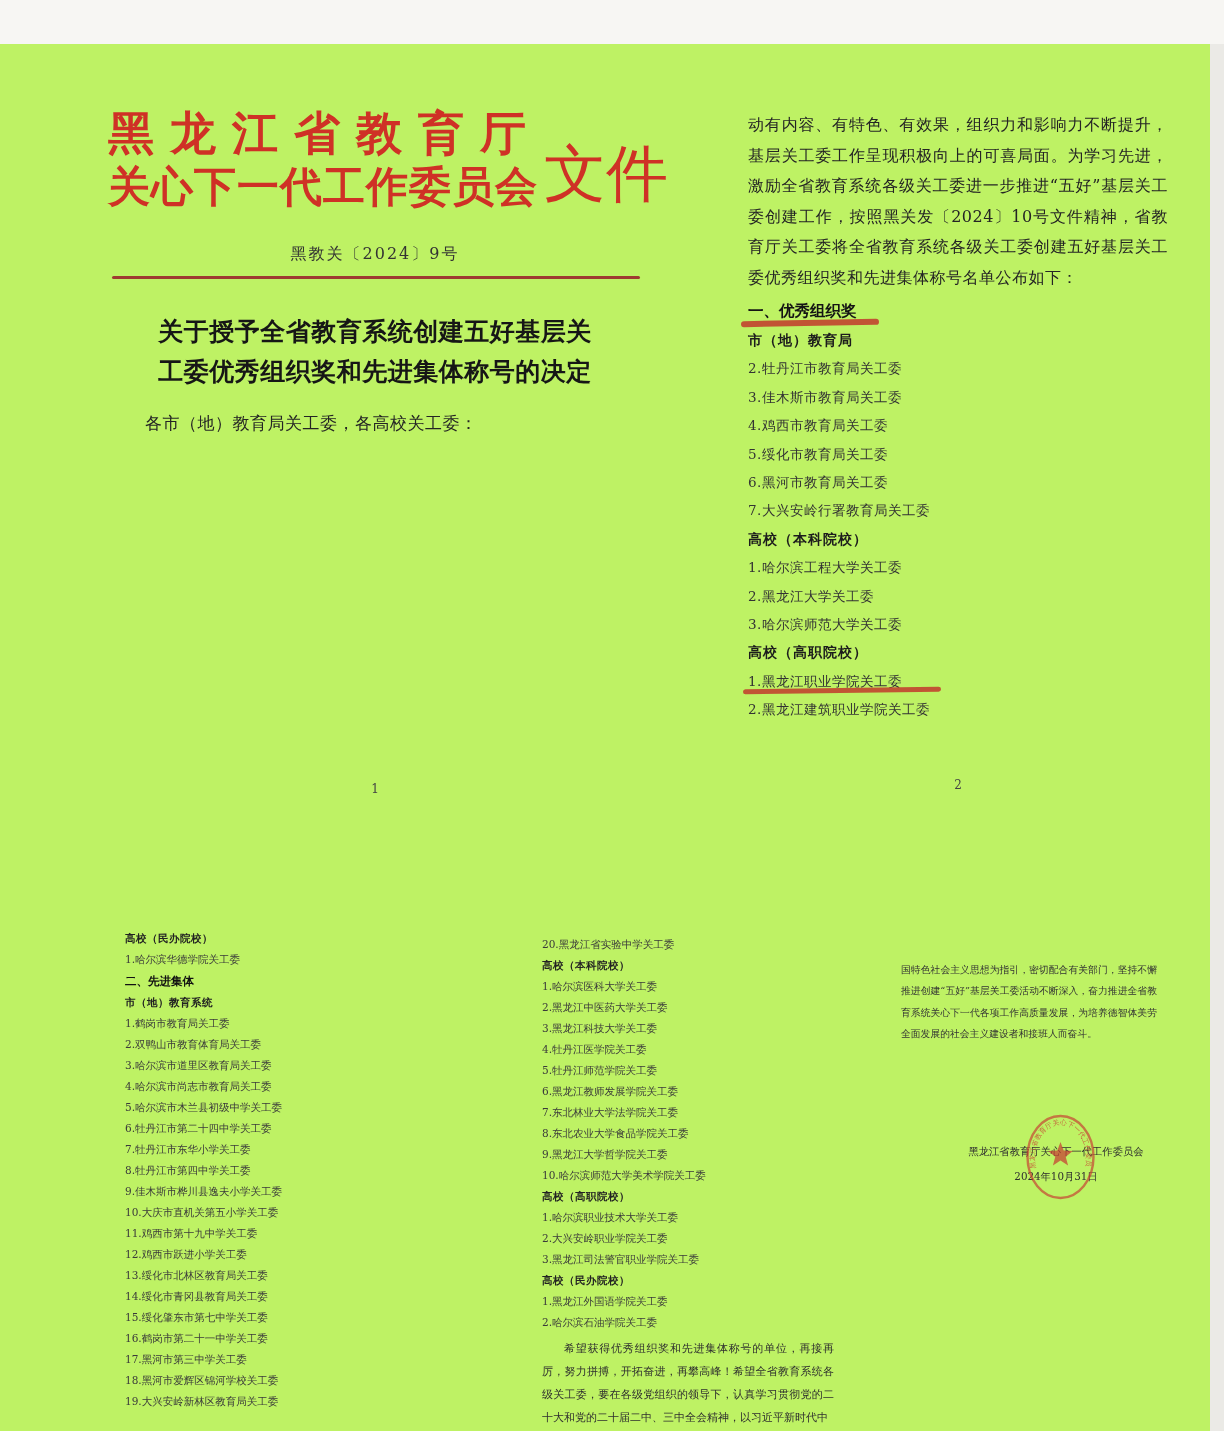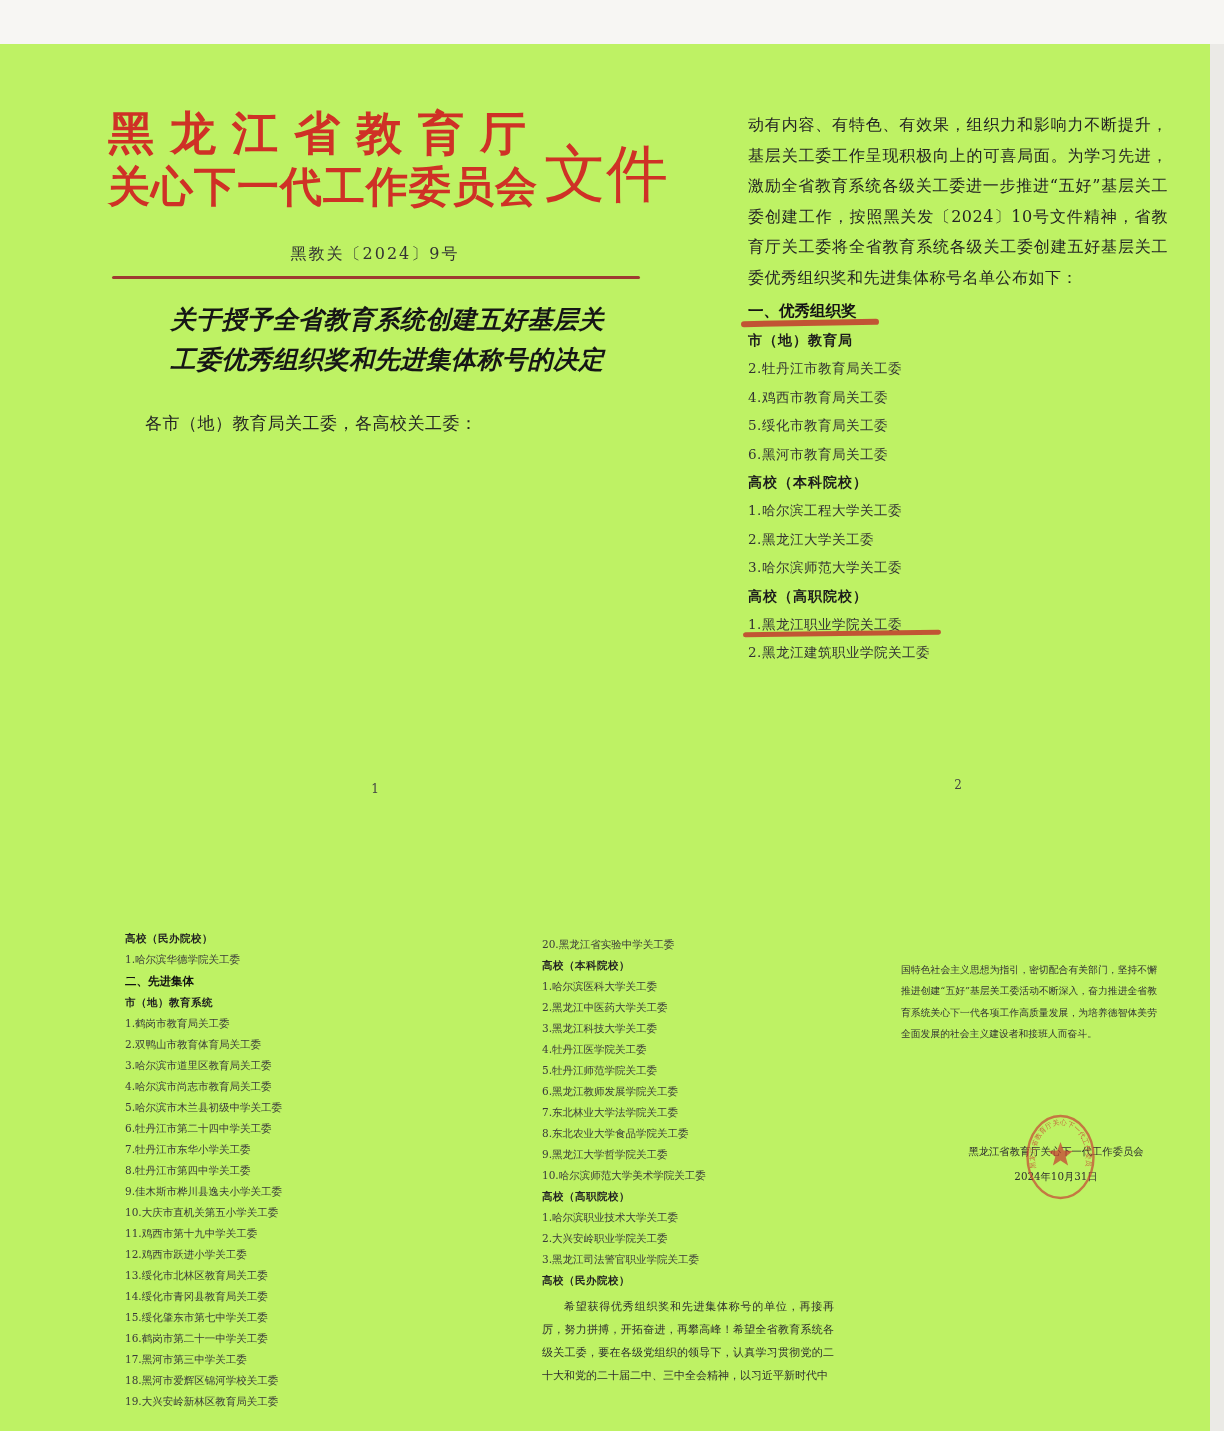--- a/index.html
+++ b/index.html
@@ -29,22 +29,22 @@
     font-size:42px; font-weight:bold; color:#cf3126; letter-spacing:1px;
     white-space:nowrap; line-height:1.25; font-family:"Liberation Serif","DejaVu Serif",serif;
   }
   .p1-wenjian {
     font-size:62px; font-weight:normal; color:#cf3126; margin-left:6px; margin-top:26px;
     white-space:nowrap; font-family:"Liberation Serif","DejaVu Serif",serif;
   }
   .p1-docnum { position:absolute; left:0; top:200px; width:100%; text-align:center; font-size:16px; color:#333; letter-spacing:2px; }
   .p1-rule { position:absolute; left:22px; top:232px; width:528px; height:3px; background:#9e3b31; border-radius:2px; }
   .p1-title {
-    position:absolute; left:56px; top:256px; width:458px; text-align:right;
-    font-size:25px; font-weight:bold; line-height:40px; color:#161616; letter-spacing:0.5px;font-style:italic;
+    position:absolute; left:56px; top:268px; width:458px; text-align:center;
+    font-size:25px; font-weight:bold; line-height:40px; color:#161616; letter-spacing:0.5px;
   }
   .p1-salutation { position:absolute; left:55px; top:368px; width:460px; font-size:17px; color:#242424; letter-spacing:0.5px; }
   .p1-body {
     position:absolute; left:55px; top:401px; width:440px;
     font-size:16.5px; line-height:37px; text-align:justify; text-indent:2em;
     color:#242424; letter-spacing:0.5px;
   }
   .pagenum { color:#444; }
   .p1-num { position:absolute; left:0; top:738px; width:100%; text-align:center; font-size:12px; }
 
@@ -114,23 +114,25 @@
   <section class="page page2">
     <p class="p2-body">动有内容、有特色、有效果，组织力和影响力不断提升，基层关工委工作呈现积极向上的可喜局面。为学习先进，激励全省教育系统各级关工委进一步推进“五好”基层关工委创建工作，按照黑关发〔2024〕10号文件精神，省教育厅关工委将全省教育系统各级关工委创建五好基层关工委优秀组织奖和先进集体称号名单公布如下：</p>
     <div class="p2-flow">
       <div class="sec-heading">
         <span>一、优秀组织奖</span>
         <div class="red-underline u1"></div>
       </div>
       <div class="group-label">市（地）教育局</div>
       <div>
           <div class="p2-item">2.牡丹江市教育局关工委</div>
+          <div class="p2-item">3.佳木斯市教育局关工委</div>
           <div class="p2-item">4.鸡西市教育局关工委</div>
           <div class="p2-item">5.绥化市教育局关工委</div>
           <div class="p2-item">6.黑河市教育局关工委</div>
+          <div class="p2-item">7.大兴安岭行署教育局关工委</div>
         </div>
       <div class="group-label">高校（本科院校）</div>
       <div>
           <div class="p2-item">1.哈尔滨工程大学关工委</div>
           <div class="p2-item">2.黑龙江大学关工委</div>
           <div class="p2-item">3.哈尔滨师范大学关工委</div>
         </div>
       <div class="group-label">高校（高职院校）</div>
       <div class="p2-item">
         <span>1.黑龙江职业学院关工委</span>
@@ -190,20 +192,24 @@
           <div class="sm-item">9.黑龙江大学哲学院关工委</div>
           <div class="sm-item">10.哈尔滨师范大学美术学院关工委</div>
         </div>
       <div class="sm-label">高校（高职院校）</div>
       <div>
           <div class="sm-item">1.哈尔滨职业技术大学关工委</div>
           <div class="sm-item">2.大兴安岭职业学院关工委</div>
           <div class="sm-item">3.黑龙江司法警官职业学院关工委</div>
         </div>
       <div class="sm-label">高校（民办院校）</div>
+      <div>
+          <div class="sm-item">1.黑龙江外国语学院关工委</div>
+          <div class="sm-item">2.哈尔滨石油学院关工委</div>
+        </div>
       <p class="p4-body">希望获得优秀组织奖和先进集体称号的单位，再接再厉，努力拼搏，开拓奋进，再攀高峰！希望全省教育系统各级关工委，要在各级党组织的领导下，认真学习贯彻党的二十大和党的二十届二中、三中全会精神，以习近平新时代中</p>
     </div>
     <div class="pagenum p4-num">4</div>
   </section>
 
   <section class="page page5">
     <p class="p5-body">国特色社会主义思想为指引，密切配合有关部门，坚持不懈推进创建“五好”基层关工委活动不断深入，奋力推进全省教育系统关心下一代各项工作高质量发展，为培养德智体美劳全面发展的社会主义建设者和接班人而奋斗。</p>
     <div class="p5-sign">
       <div>黑龙江省教育厅关心下一代工作委员会</div>
       <div>2024年10月31日</div>

